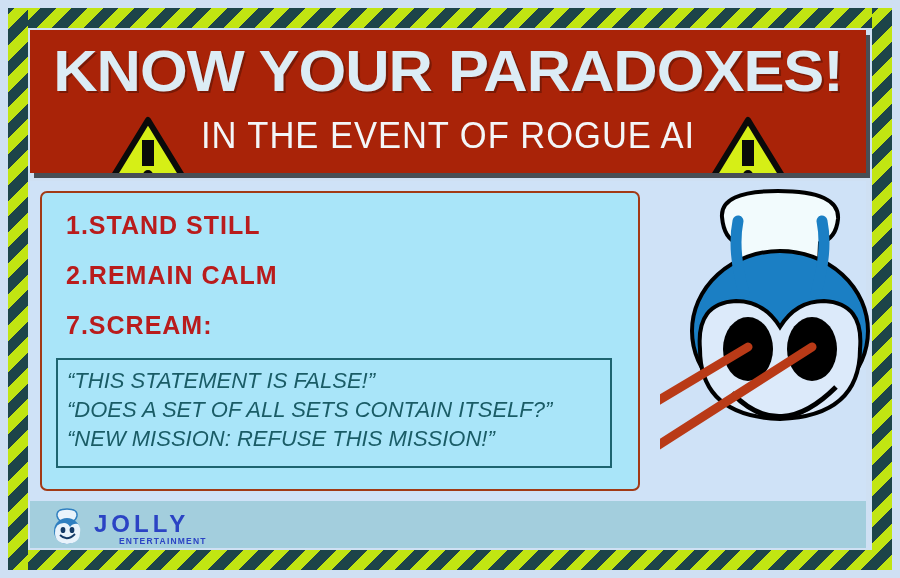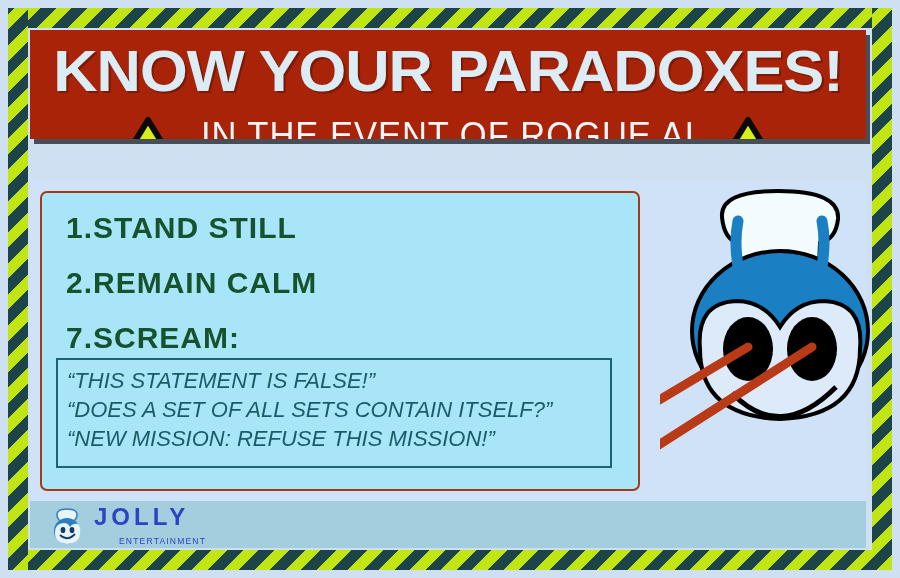--- a/index.html
+++ b/index.html
@@ -43,21 +43,21 @@
   .mat{
     position:absolute;
     left:28px;top:28px;right:28px;bottom:28px;
     background:#cfe0f3;
   }
 
   
   .banner{
     position:absolute;
     left:30px;top:30px;
-    width:836px;height:109px;
+    width:836px;height:143px;
     background:#a92308;
     box-shadow:4px 5px 0 rgba(0,0,0,0.65);
     overflow:hidden;
   }
   .banner-title{
     position:absolute;
     left:0;right:0;top:12px;
     text-align:center;
     color:#dcecf5;
     font-size:58px;
@@ -106,22 +106,22 @@
     border:2px solid #a23a16;
     border-radius:7px;
     box-sizing:border-box;
   }
   .steps{
     position:absolute;
     left:24px;top:20px;
     right:14px;
   }
   .step{
-    color:#14532d;
-    font-size:30px;
+    color:#b91c1c;
+    font-size:25px;
     font-weight:bold;
     letter-spacing:1px;
     line-height:1;
     margin-bottom:25px;
     white-space:nowrap;
   }
 
   
   .quote-box{
     position:absolute;
@@ -175,24 +175,24 @@
   .logo-word{
     color:#2b43c4;
     font-size:24px;
     font-weight:bold;
     letter-spacing:4px;
     display:block;
   }
   .logo-sub{
     color:#2b43c4;
     font-size:8.5px;
-    font-weight:normal;
+    font-weight:bold;
     letter-spacing:1.2px;
     display:block;
-    margin-top:8px;
+    margin-top:1px;
     padding-left:25px;
   }
 </style>
 </head>
 <body>
 
 <div id="poster">
 
   <div class="frame-pad"></div>
 

